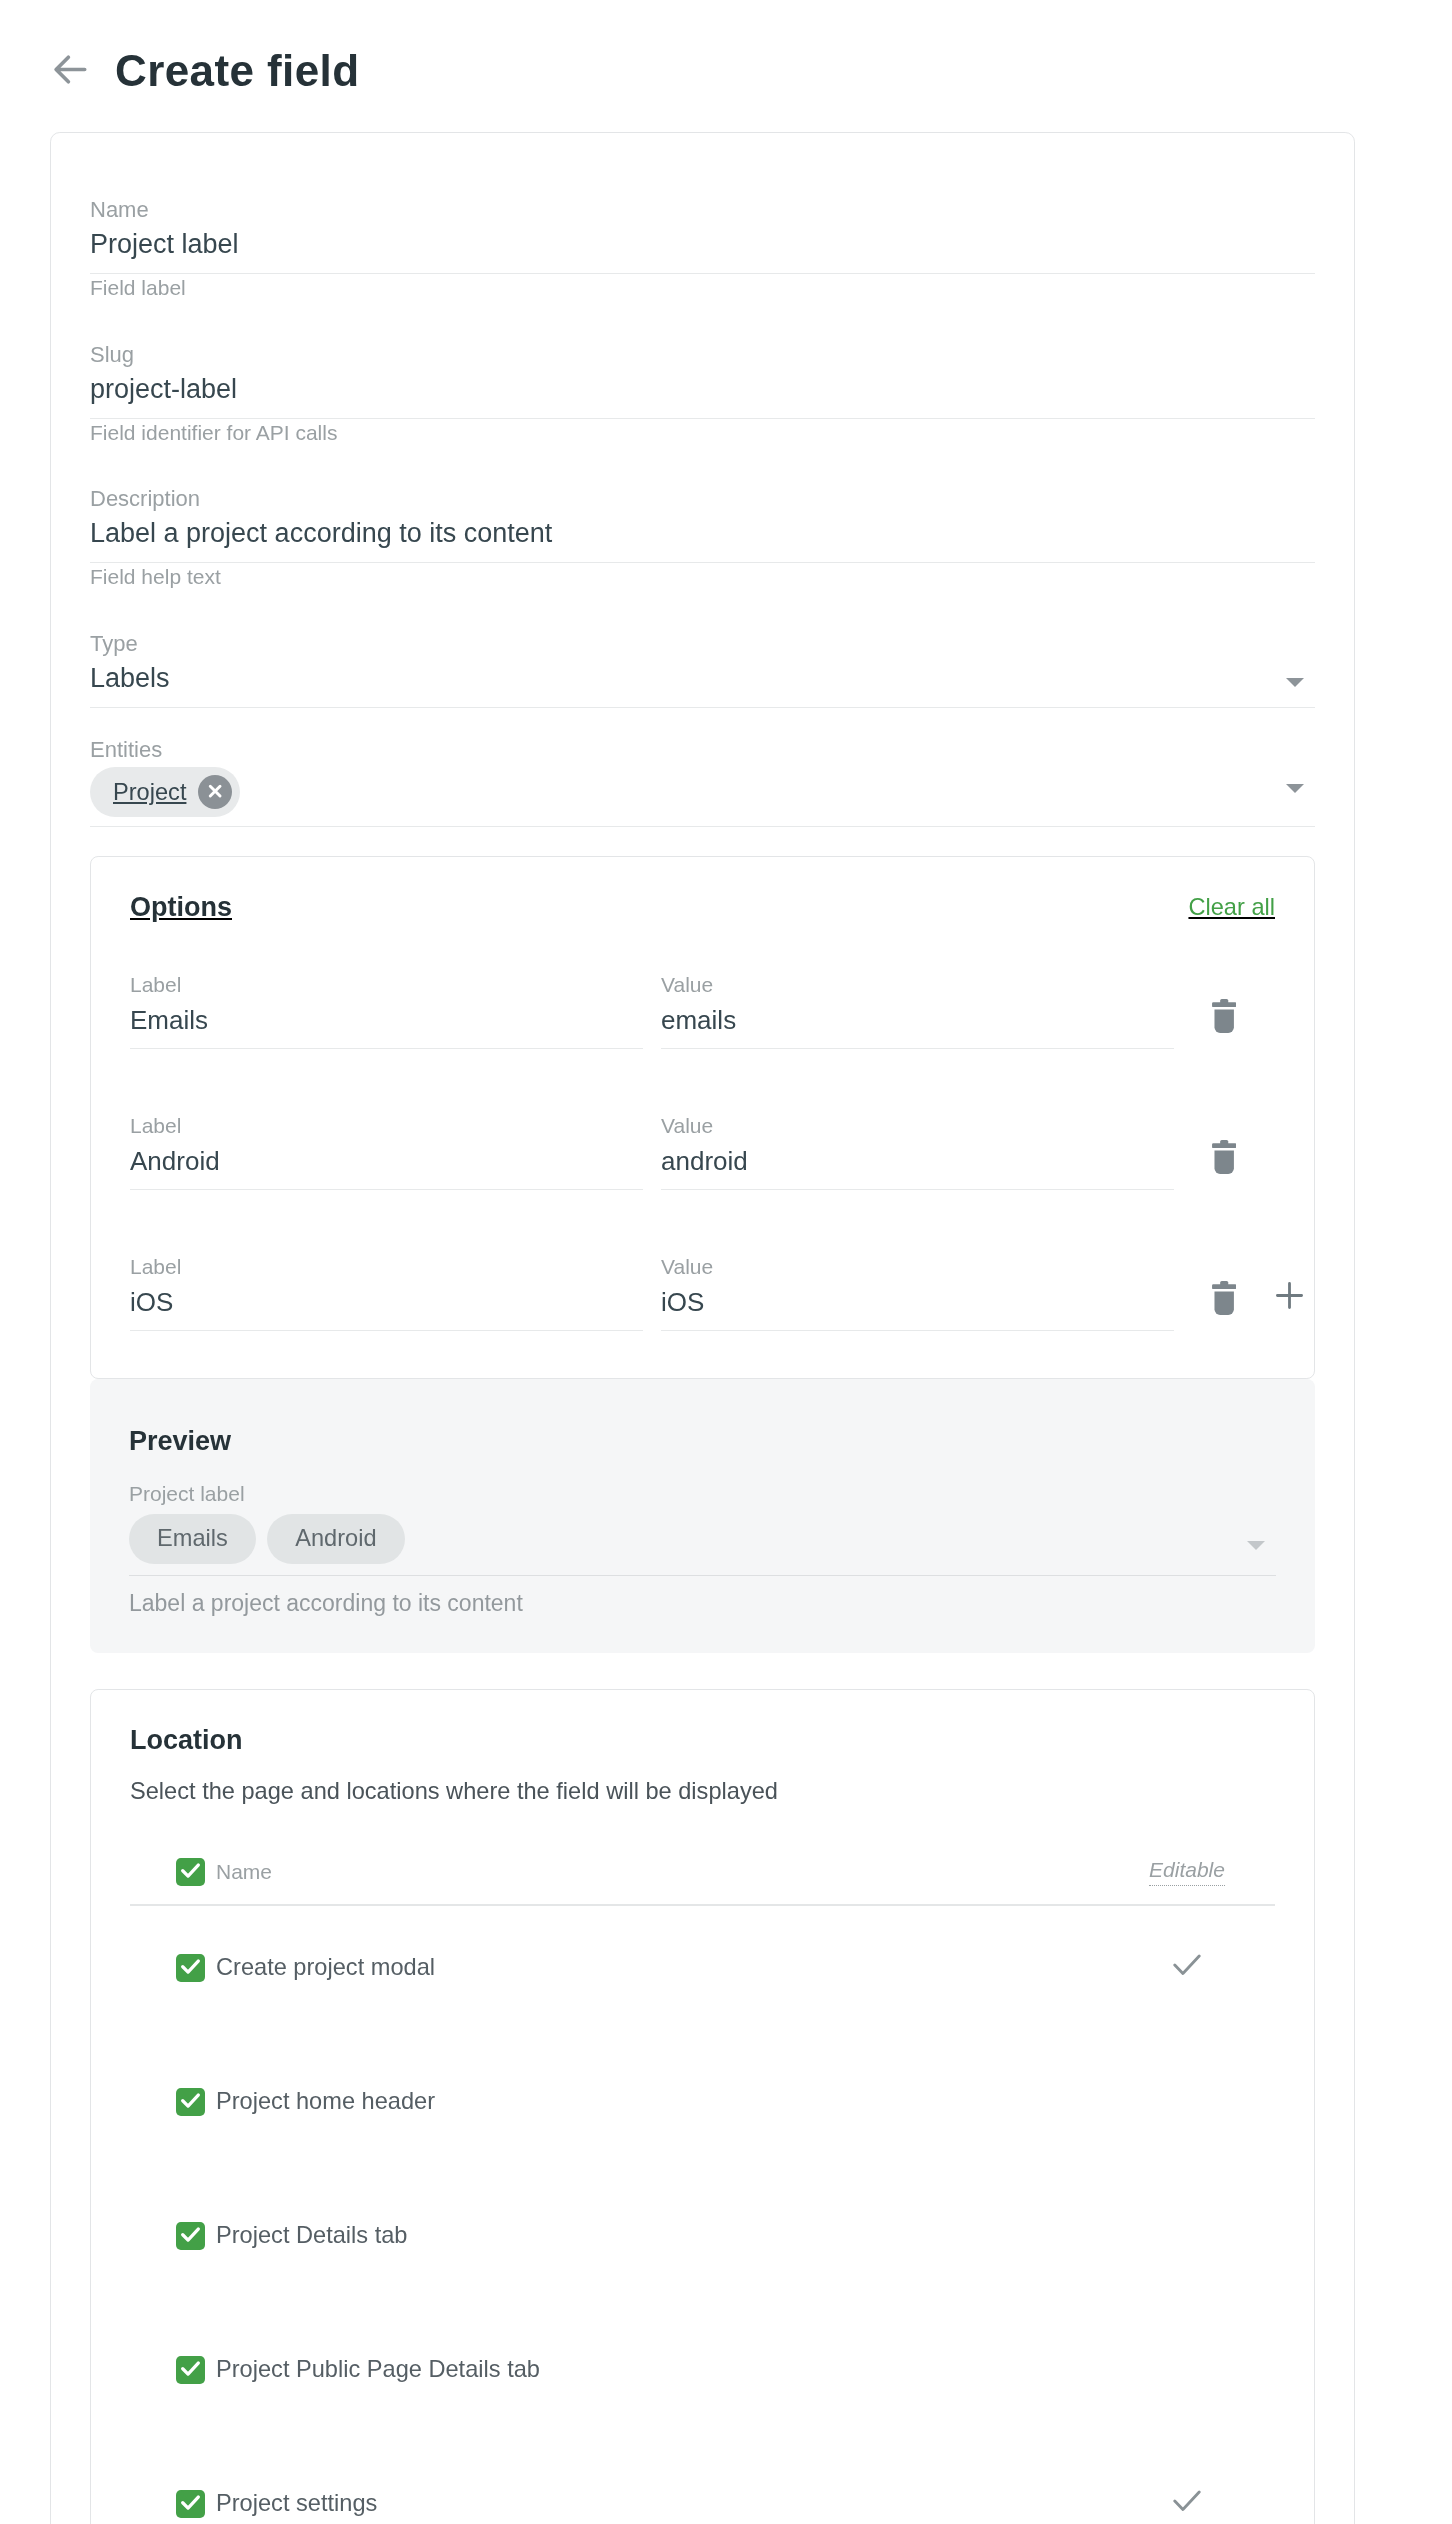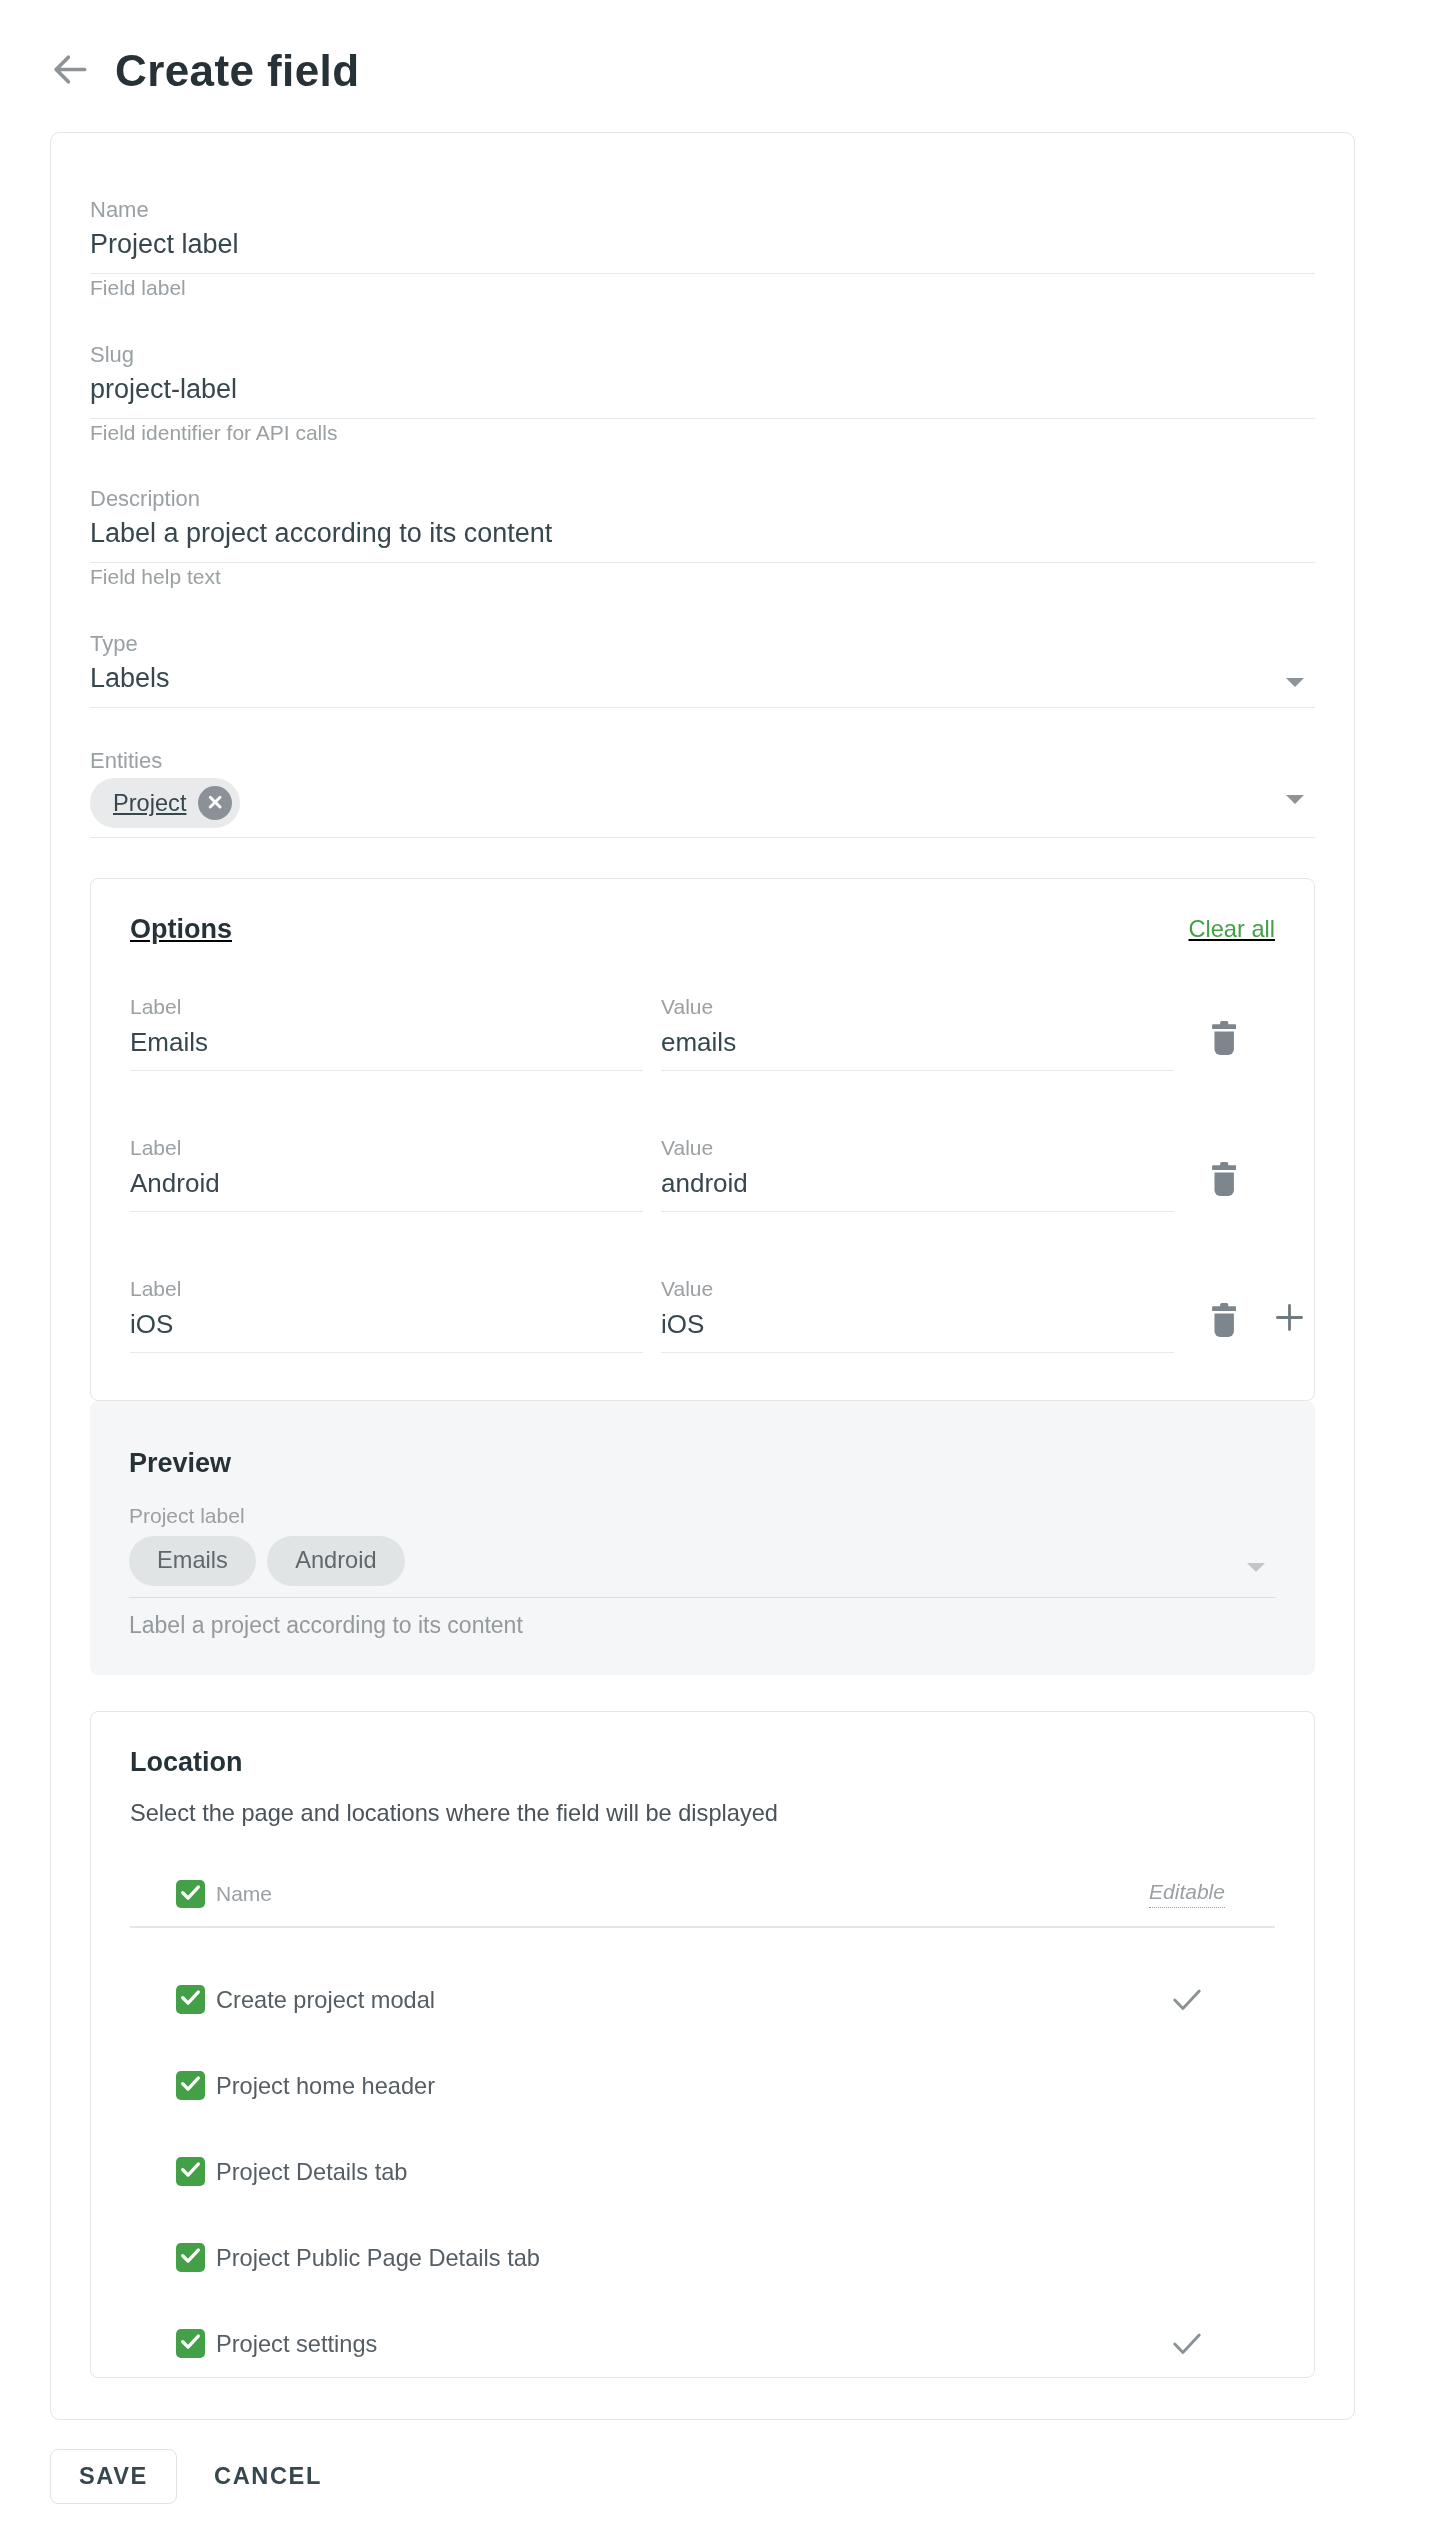--- a/index.html
+++ b/index.html
@@ -21,21 +21,21 @@
   }
 
   
   .fgroup{margin-bottom:41px;}
   .flabel{font-size:22px;line-height:26px;color:#9aa0a3;}
   .fvalue{
     font-size:27px;line-height:37px;color:#37474f;
     padding:3.3px 0 9.8px 0;border-bottom:1.6px solid #e7e9ea;position:relative;
   }
   .fhelper{font-size:21px;line-height:24.4px;color:#9aa0a3;margin-top:2px;}
-  .fgroup.no-helper{margin-bottom:40px;}
+  .fgroup.no-helper{margin-bottom:29px;}
   .dd-arrow{
     position:absolute;right:11.4px;top:50%;margin-top:-3.3px;width:0;height:0;
     border-left:9px solid transparent;border-right:9px solid transparent;border-top:9.8px solid #8d9499;
   }
   .dd-arrow.disabled{border-top-color:#c3c7ca;}
 
   
   .chip-row{display:flex;align-items:center;gap:11.4px;padding:4.9px 0 8.1px 0;border-bottom:1.6px solid #e7e9ea;position:relative;}
   .chip{
     display:inline-flex;align-items:center;height:50px;border-radius:26px;background:#e8eaeb;
@@ -75,21 +75,21 @@
   .preview-helper{font-size:23px;line-height:28px;color:#93999d;margin-top:13px;}
 
   
   .location-card{
     border:1.6px solid #e3e5e7;border-radius:8.1px;background:#fff;
     padding:34px 39px 19.5px 39px;margin-top:36px;
   }
   .location-subtitle{font-size:23.6px;line-height:28px;color:#4a5359;margin-top:19.5px;}
   .loc-table{margin-top:36px;}
   .loc-header{display:flex;align-items:center;height:65px;border-bottom:2.4px solid #e4e6e7;}
-  .loc-row{display:flex;align-items:flex-end;height:86px;}
+  .loc-row{display:flex;align-items:flex-start;height:86px;margin-top:48px;}
   .cell-check{width:86px;padding-left:46px;flex:none;display:flex;align-items:center;}
   .cell-name{flex:1;}
   .cell-editable{width:176px;flex:none;display:flex;align-items:center;justify-content:center;}
   .th-text{font-size:21px;color:#9aa0a3;}
   .th-editable{font-size:21px;color:#9aa0a3;border-bottom:1.6px dotted #9aa0a3;padding-bottom:2.4px;font-style:italic;}
   .row-name{font-size:23.6px;color:#555e64;}
   .checkbox{
     width:28.5px;height:28.5px;border-radius:4.9px;background:#43a047;display:flex;align-items:center;justify-content:center;cursor:pointer;flex:none;
   }
 

